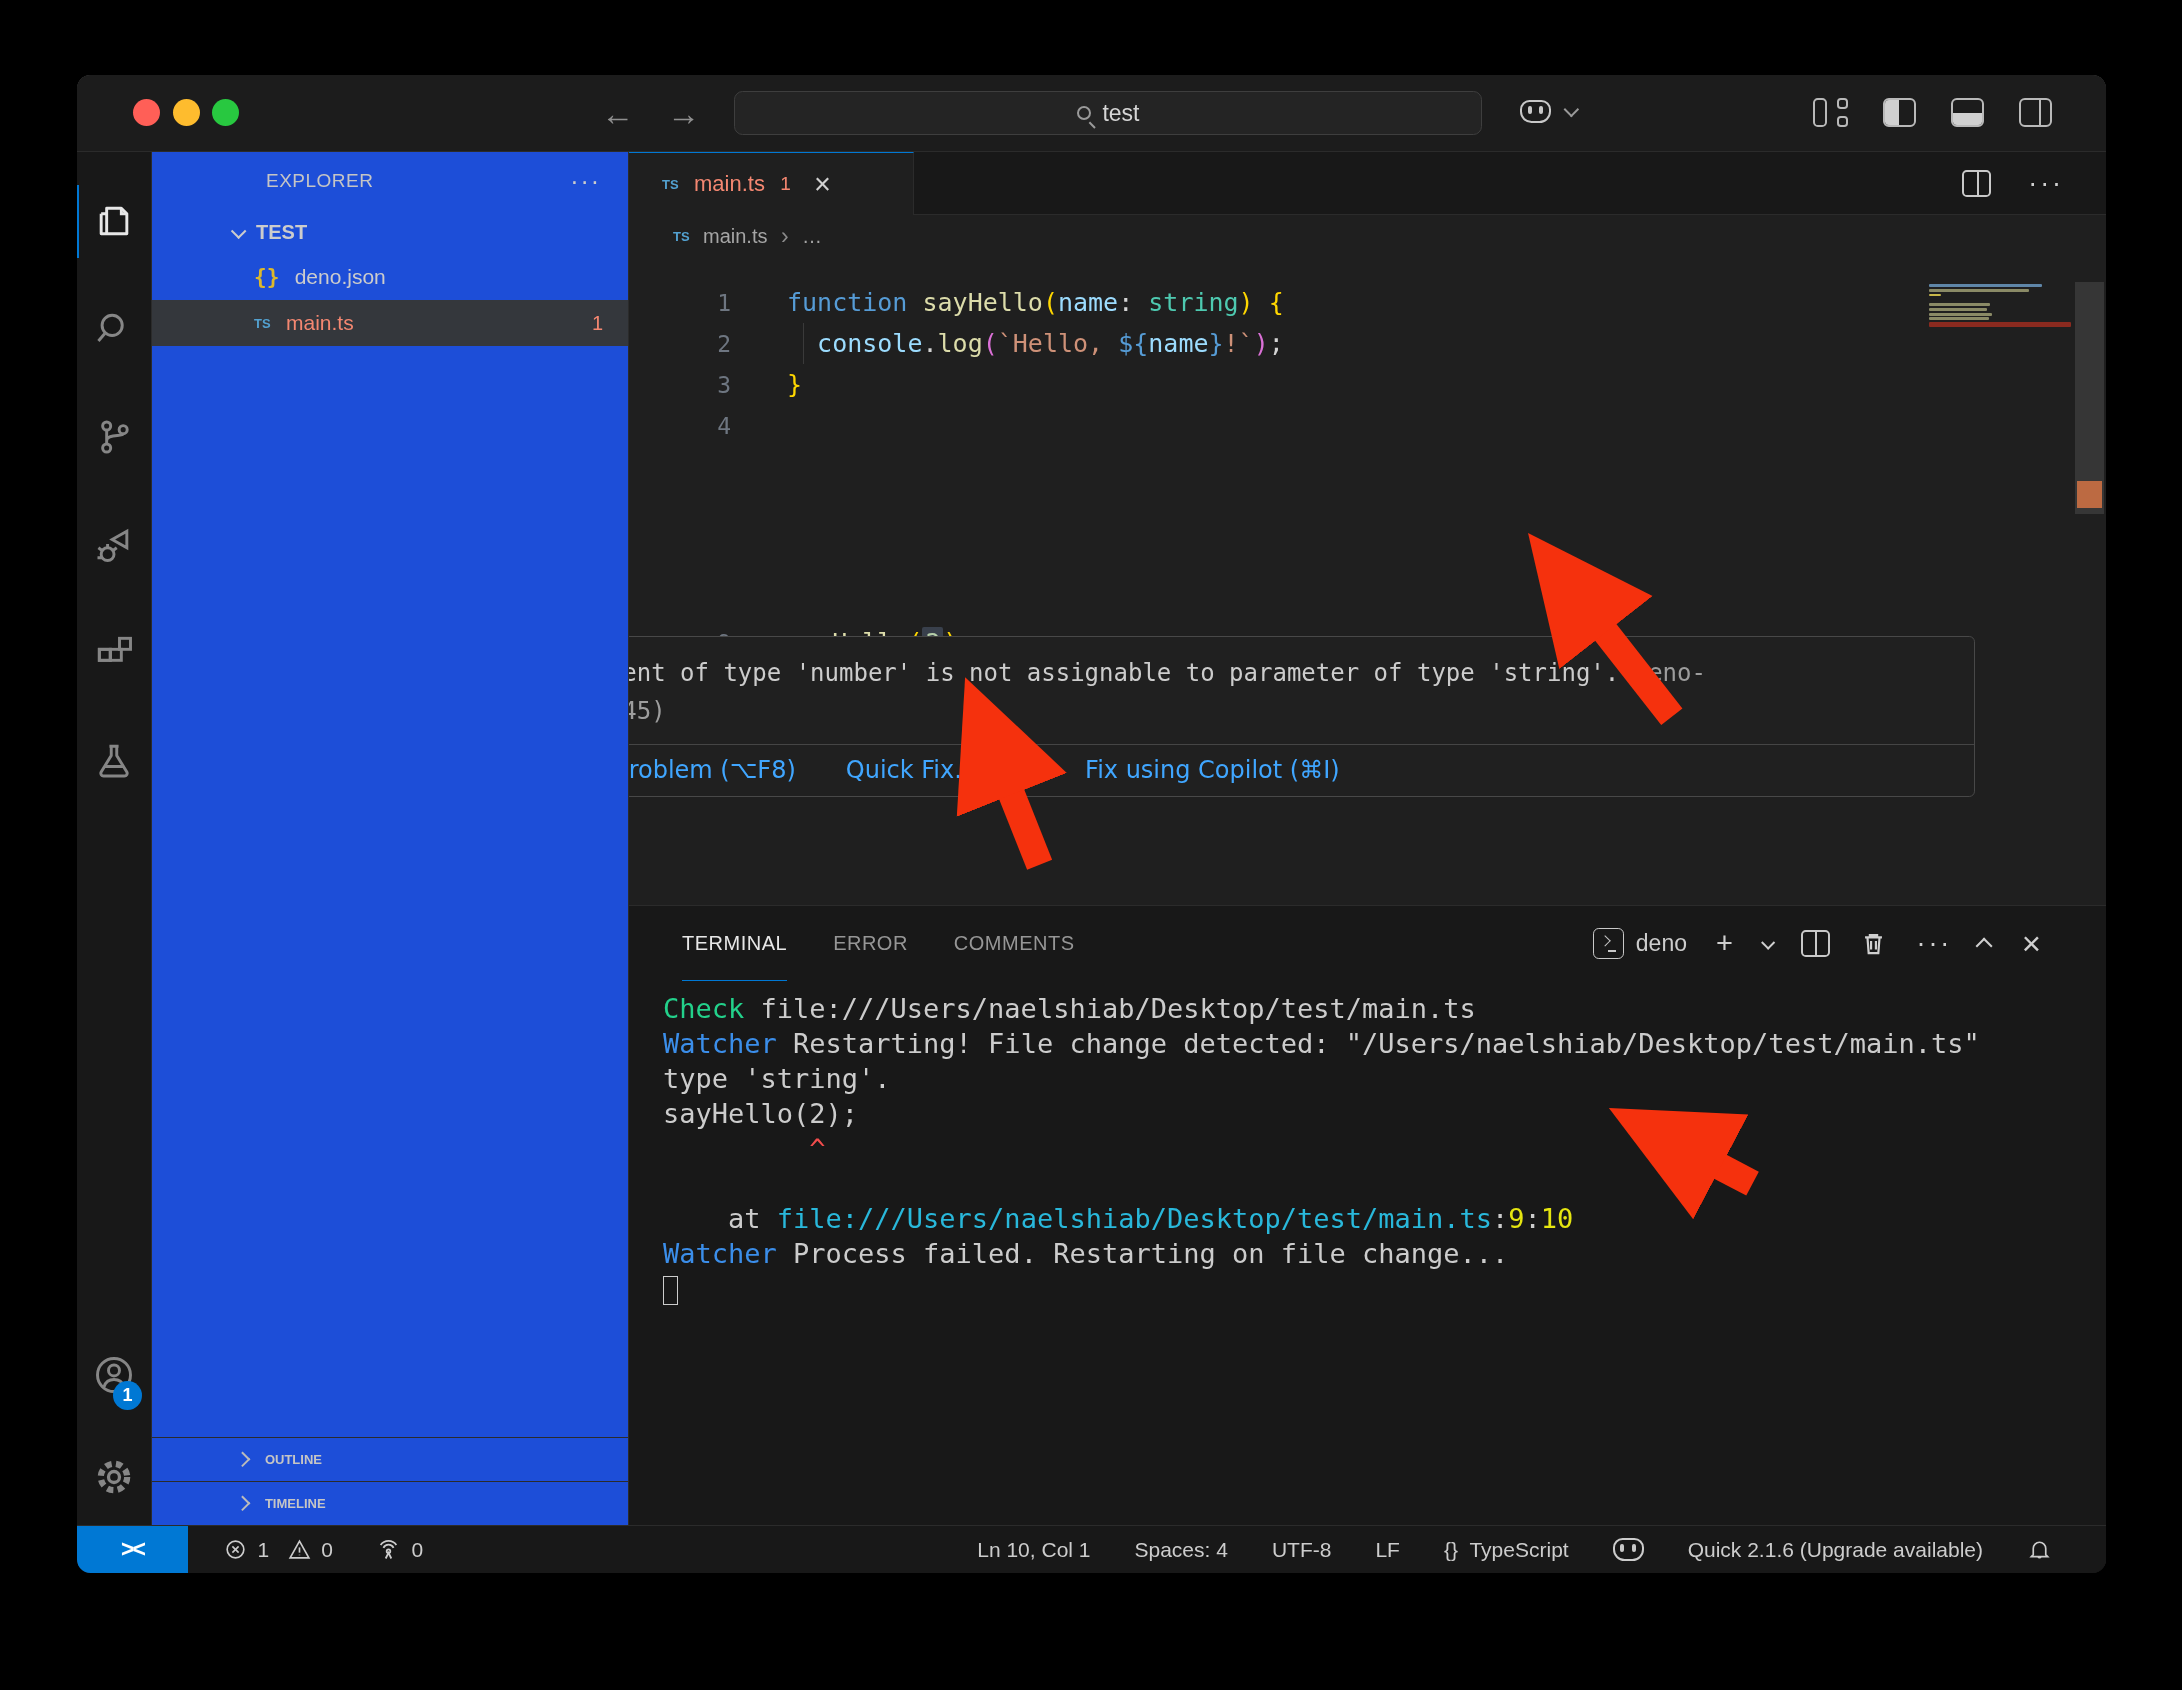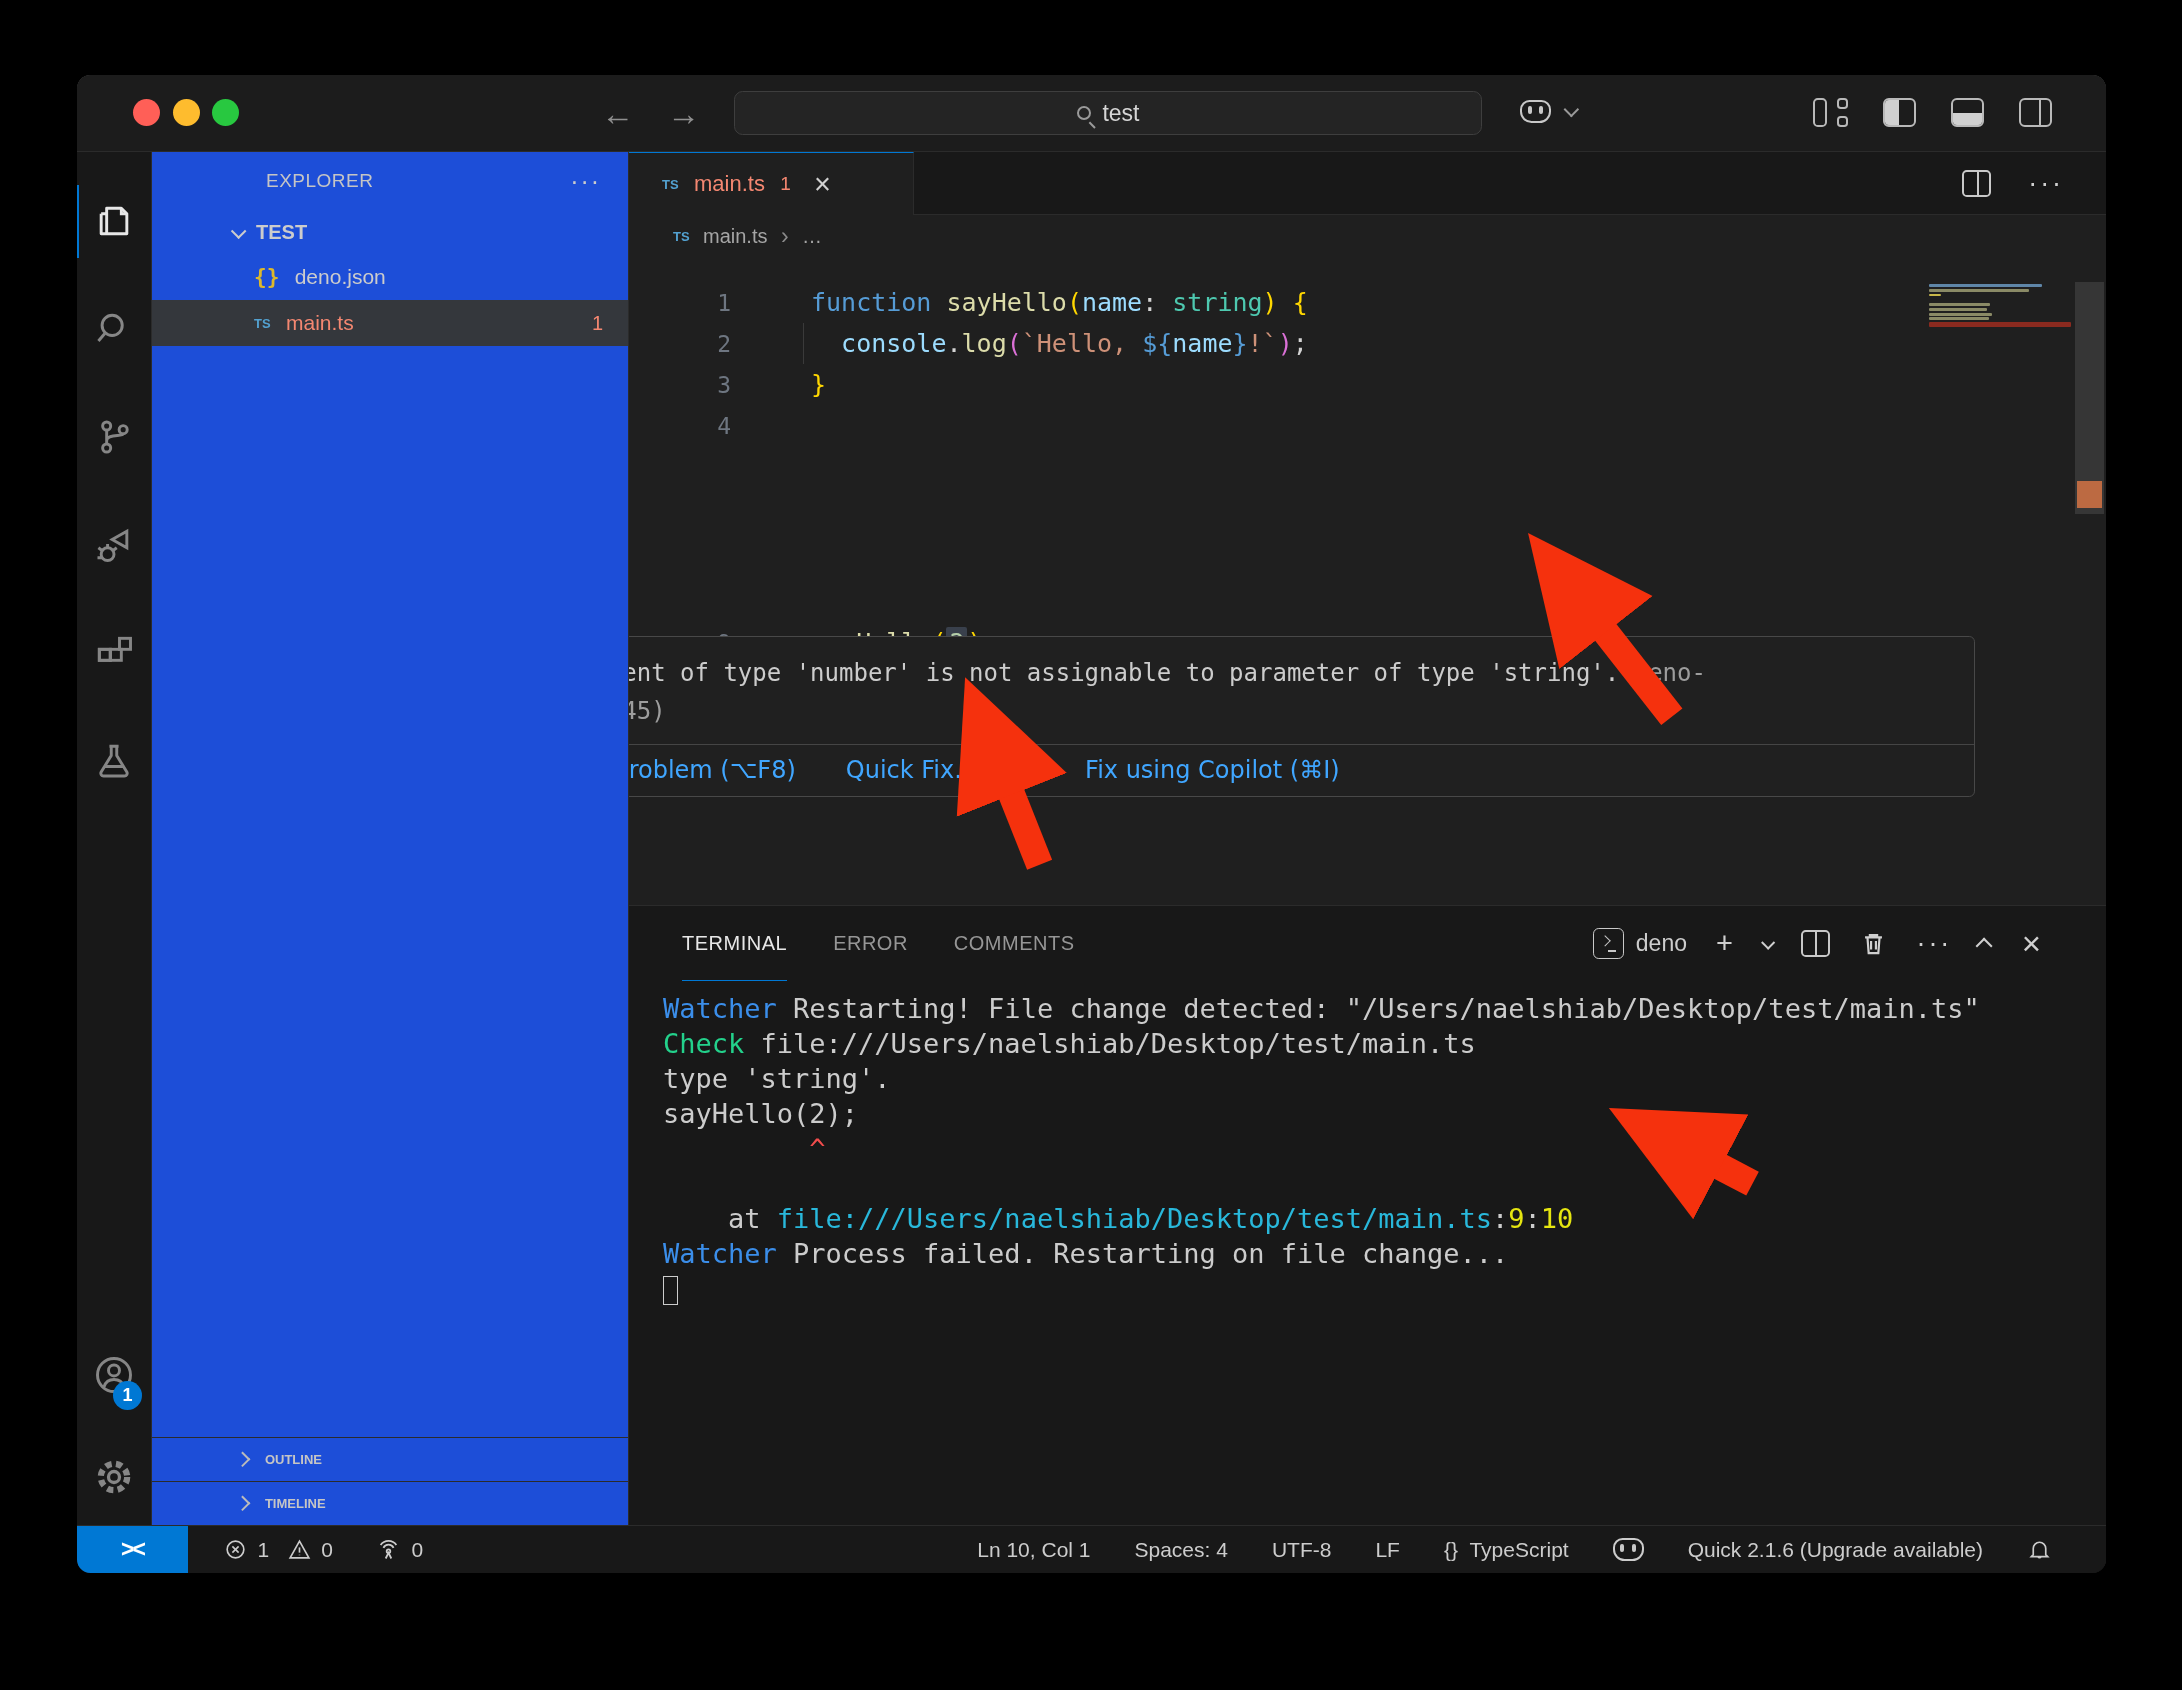--- a/index.html
+++ b/index.html
@@ -93,21 +93,21 @@
   .breadcrumb { height:42px; display:flex; align-items:center; gap:13.4px; padding-left:44px;
                 color:#a5a5a5; font-size:20px; background:#1f1f1f; flex:none; }
   .bc-sep { color:#8a8a8a; font-size:23px; }
 
   
   .editor { flex:1; position:relative; background:#1f1f1f; overflow:hidden; }
   .code-block-top { position:absolute; left:0; top:25px; right:0; }
   .code-block-bottom { position:absolute; left:0; top:365px; right:0; }
   .code-row { display:flex; height:41px; align-items:center; position:relative; }
   .code-row .ln { width:102px; text-align:right; color:#6e7681; font:23px "DejaVu Sans Mono", monospace; flex:none; }
-  .code-row .ct { margin-left:80px; font:25px "DejaVu Sans Mono", monospace; color:#d4d4d4; white-space:pre; z-index:1; }
+  .code-row .ct { margin-left:56px; font:25px "DejaVu Sans Mono", monospace; color:#d4d4d4; white-space:pre; z-index:1; }
   .code-row.current .ln { color:#c6c6c6; }
   .cur-box { position:absolute; left:158px; right:207px; top:0; height:41px;
              border-top:1px solid #323236; border-bottom:1px solid #323236; }
   .tk-kw{color:#569cd6;} .tk-fn{color:#dcdcaa;} .tk-var{color:#9cdcfe;} .tk-type{color:#4ec9b0;}
   .tk-str{color:#ce9178;} .tk-p1{color:#ffd700;} .tk-p2{color:#da70d6;} .tk-pun{color:#d4d4d4;}
   .tk-numerr{color:#b5cea8; background:#39404c; padding:1px 2.9px; border-radius:1.9px;
              text-decoration:underline wavy #f14c4c 1.9px; text-underline-offset:7.7px; }
   .indent-guide { position:absolute; left:174px; top:66px; width:1px; height:41px; background:#3a3a3a; }
 
   
@@ -386,22 +386,22 @@
                 <svg width="29" height="29" viewBox="0 0 24 24" fill="none" stroke="#cfcfcf" stroke-width="1.8">
                     <path d="M5 7h14 M9 7V5h6v2 M7 7l1 13h8l1-13 M10 10v7 M14 10v7"></path>
                   </svg>
               </span>
               <span class="dots3">···</span>
               <span class="chev-u2"></span>
               <span class="pa-glyph" style="font-size:33px;">×</span>
             </div>
           </div>
           <div class="term-body">
+              <div class="trow"><span class="t-green">Check</span><span class="t-fg"> file:///Users/naelshiab/Desktop/test/main.ts</span></div>
               <div class="trow"><span class="t-blue">Watcher</span><span class="t-fg"> Restarting! File change detected: "/Users/naelshiab/Desktop/test/main.ts"</span></div>
-              <div class="trow"><span class="t-green">Check</span><span class="t-fg"> file:///Users/naelshiab/Desktop/test/main.ts</span></div>
               <div class="trow"><span class="t-fg">type 'string'.</span></div>
               <div class="trow"><span class="t-fg">sayHello(2);</span></div>
               <div class="trow"><span class="t-red">         ^</span></div>
               <div class="trow"></div>
               <div class="trow"><span class="t-fg">    at </span><span class="t-cyan">file:///Users/naelshiab/Desktop/test/main.ts</span><span class="t-fg">:</span><span class="t-yel">9</span><span class="t-fg">:</span><span class="t-yel">10</span></div>
               <div class="trow"><span class="t-blue">Watcher</span><span class="t-fg"> Process failed. Restarting on file change...</span></div>
               <div class="trow"><span class="t-cursor"></span></div>
             </div>
         </div>
       </div>

